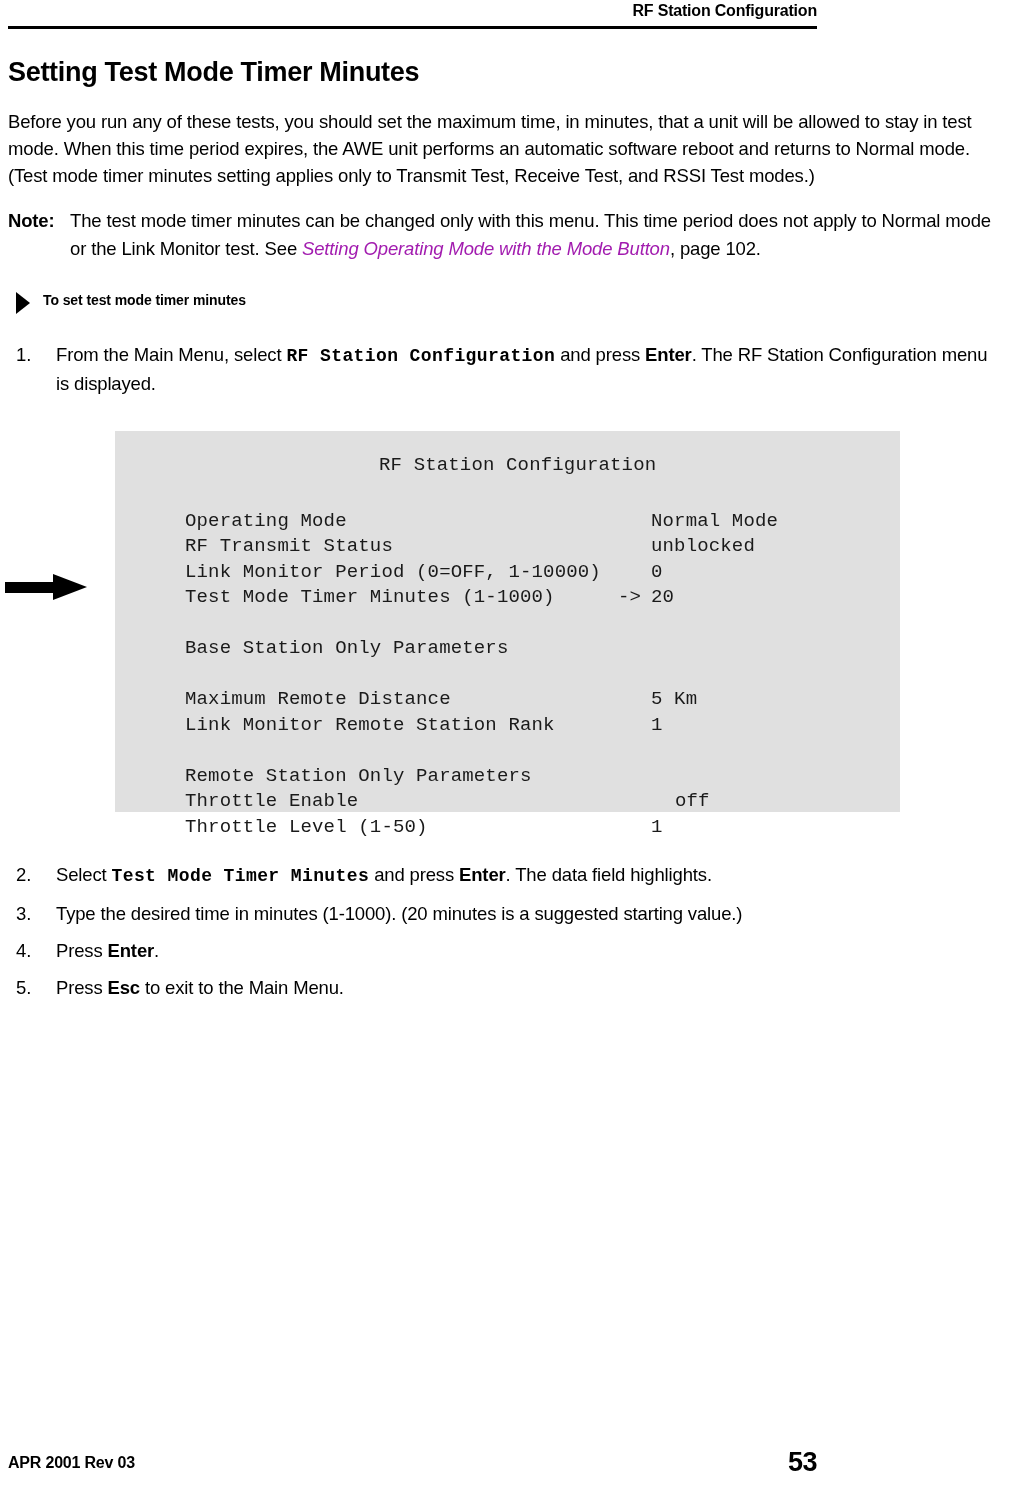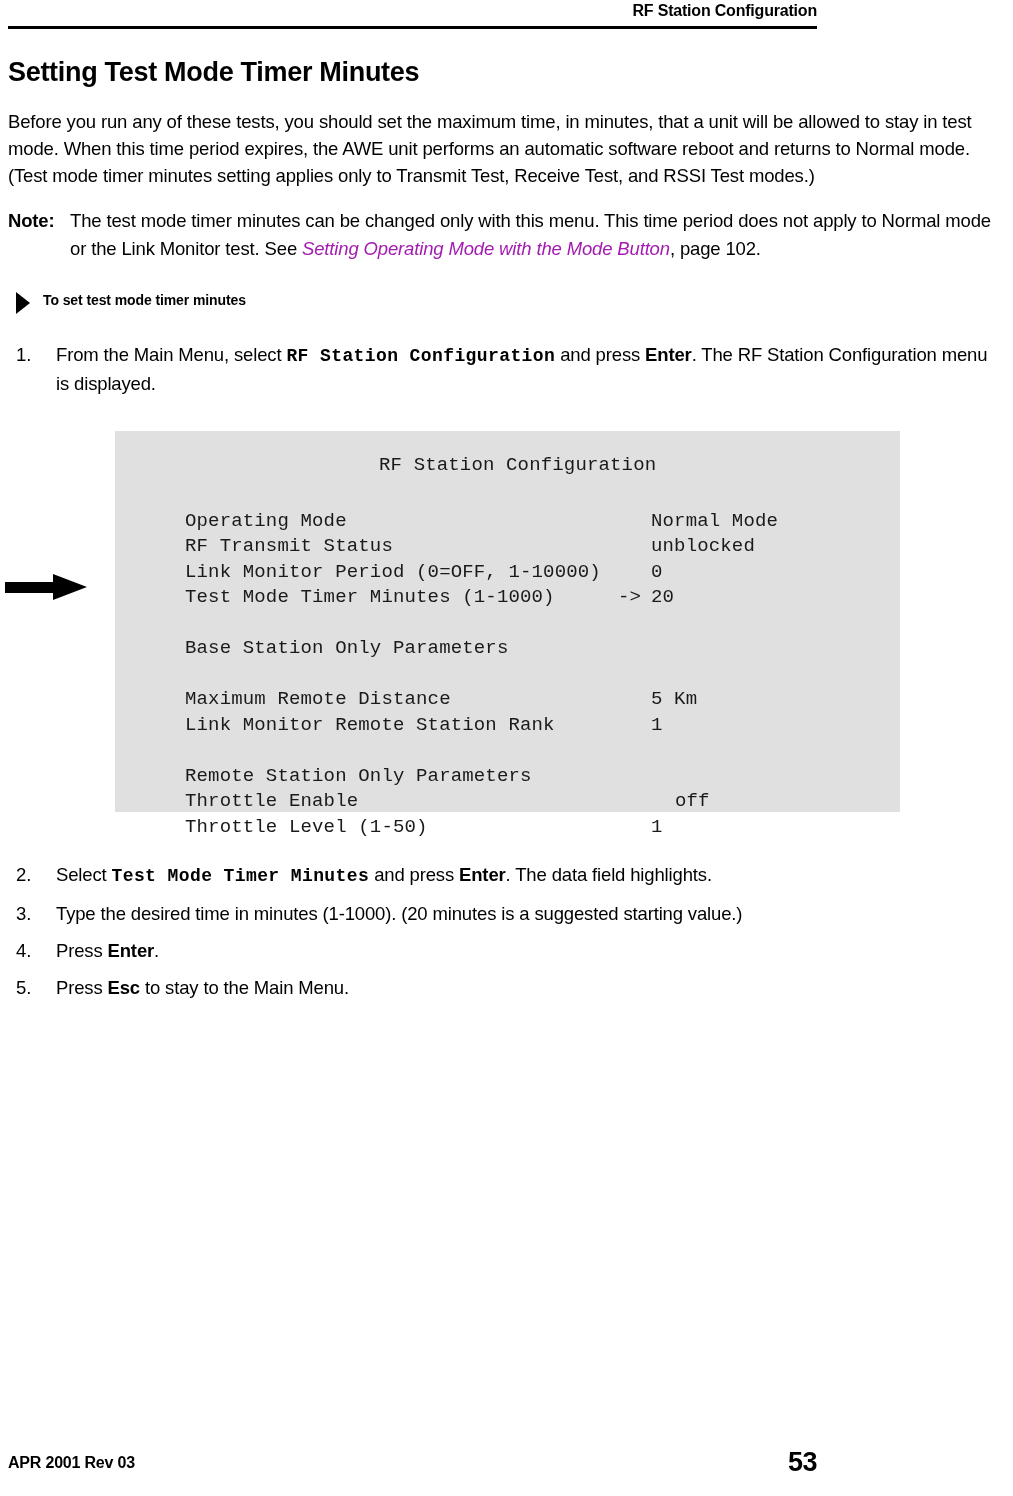--- a/index.html
+++ b/index.html
@@ -326,21 +326,21 @@
       <li>
         <span class="step-num">2.</span><span>Select </span><code class="mono">Test Mode Timer Minutes</code><span> and press </span><b class="key">Enter</b><span>. The data field highlights.</span>
       </li>
       <li>
         <span class="step-num">3.</span><span>Type the desired time in minutes (1-1000). (20 minutes is a suggested starting value.)</span>
       </li>
       <li>
         <span class="step-num">4.</span><span>Press </span><b class="key">Enter</b><span>.</span>
       </li>
       <li>
-        <span class="step-num">5.</span><span>Press </span><b class="key">Esc</b><span> to stay to the Main Menu.</span>
+        <span class="step-num">5.</span><span>Press </span><b class="key">Esc</b><span> to exit to the Main Menu.</span>
       </li>
     </ol>
 
   </div>
 
   <div class="footer">
     <div class="footer-left">APR 2001 Rev 03</div>
     <div class="footer-right">53</div>
   </div>
 

